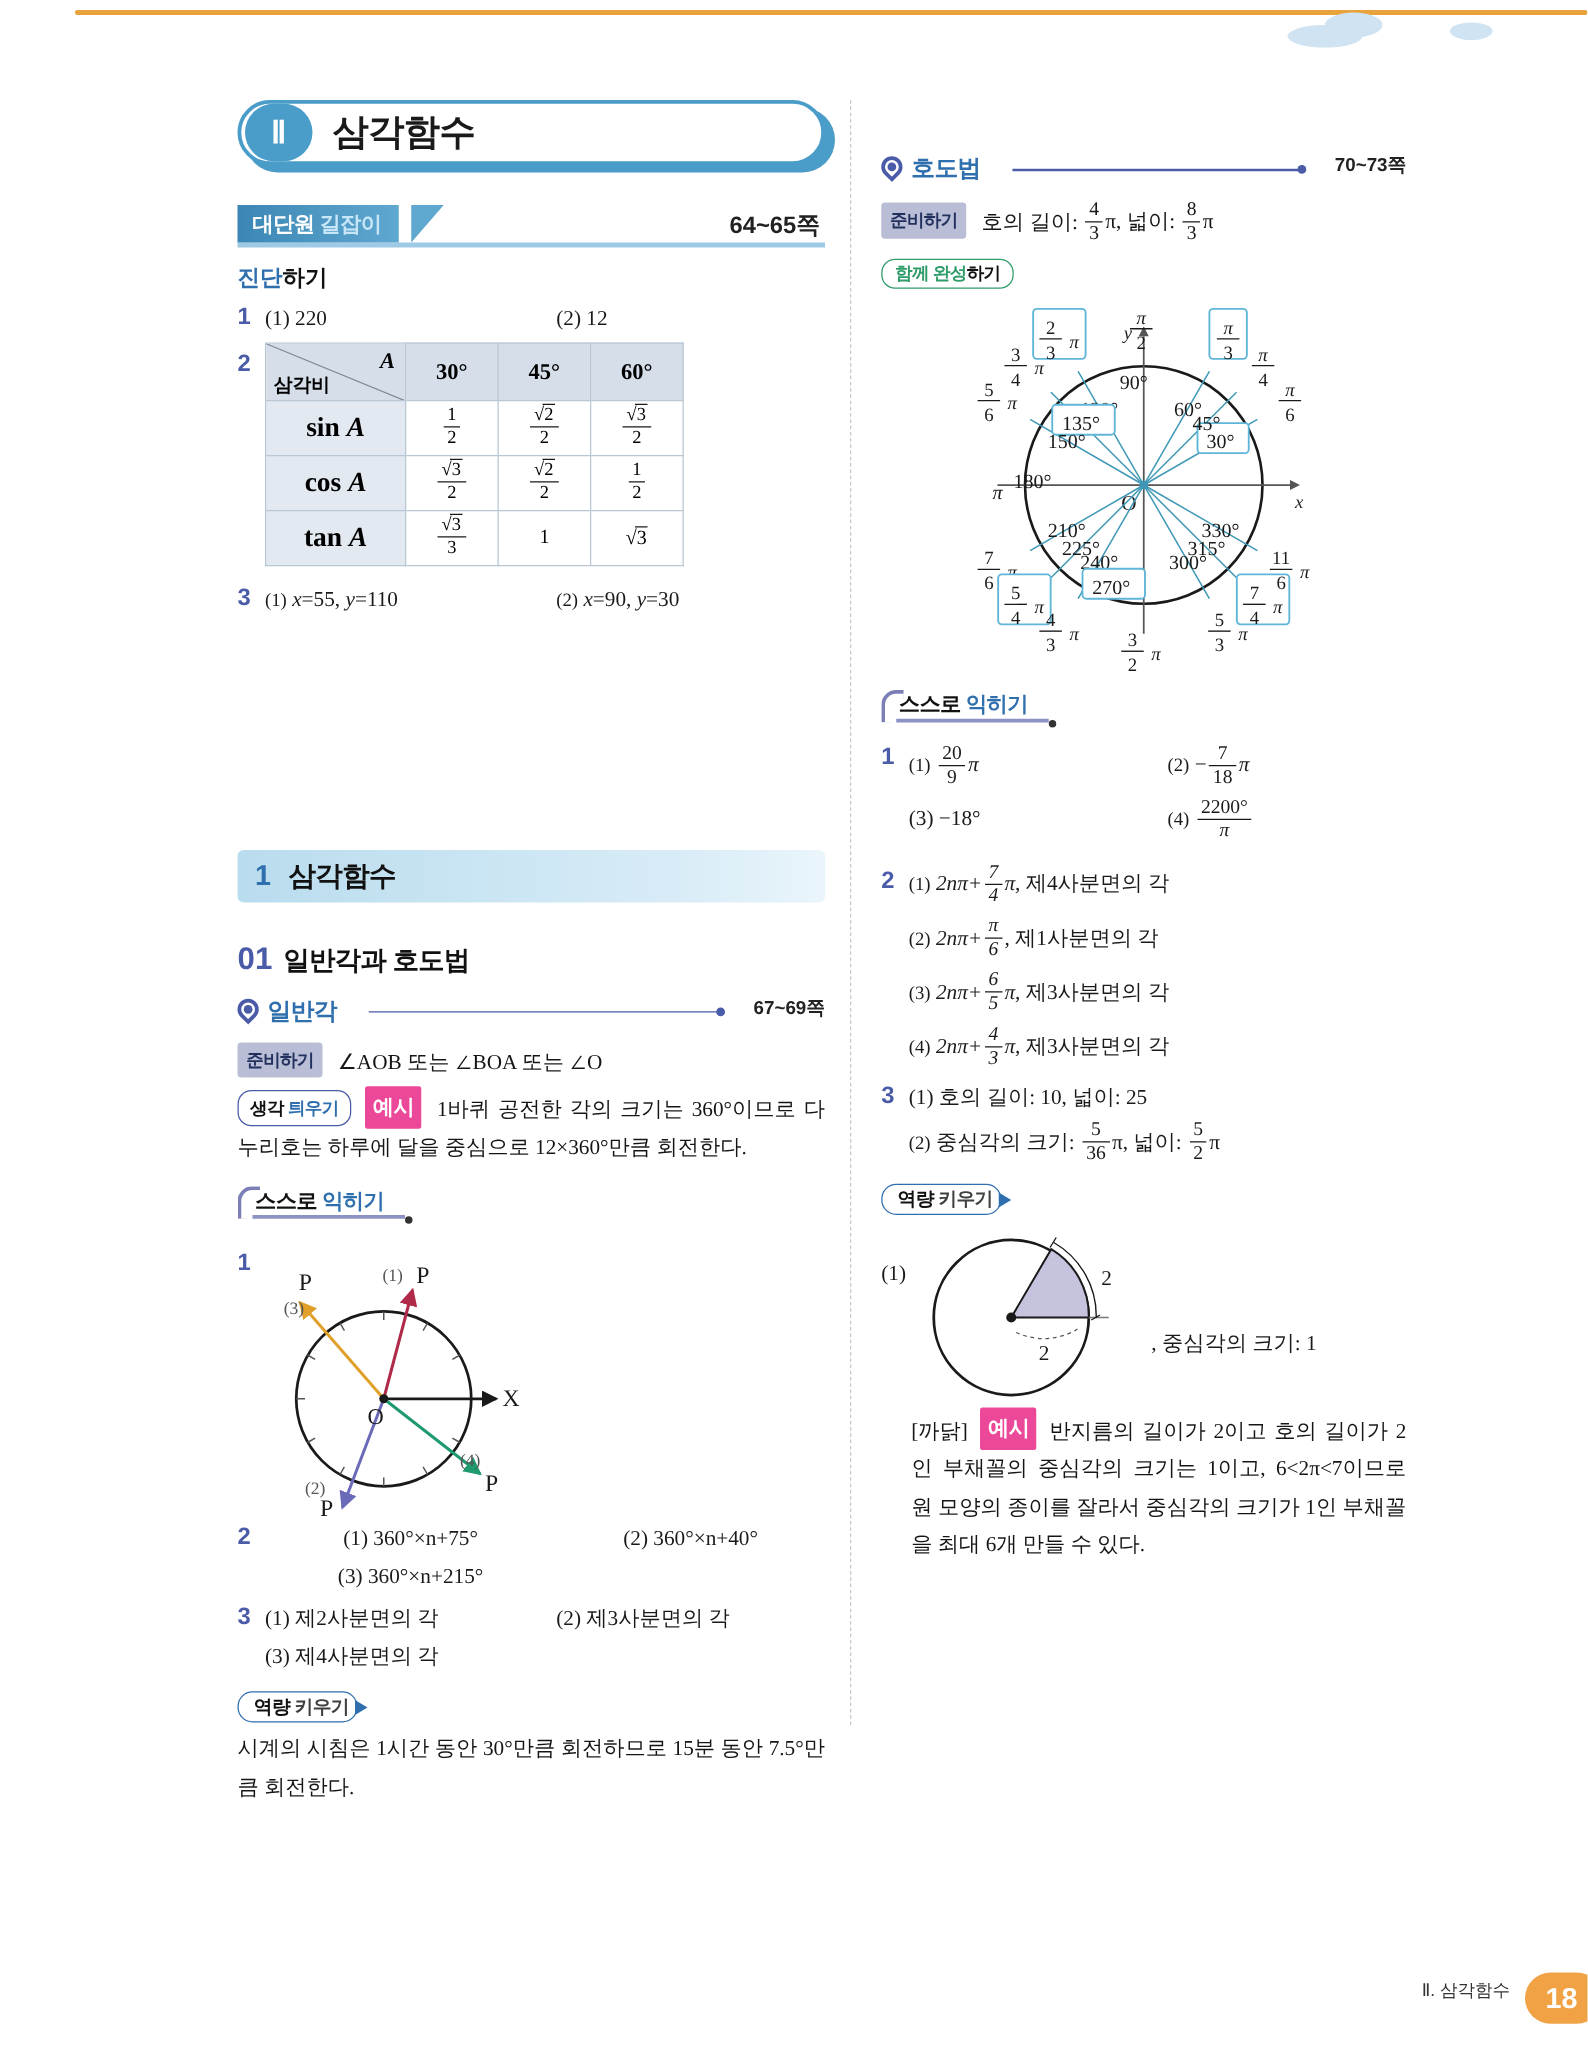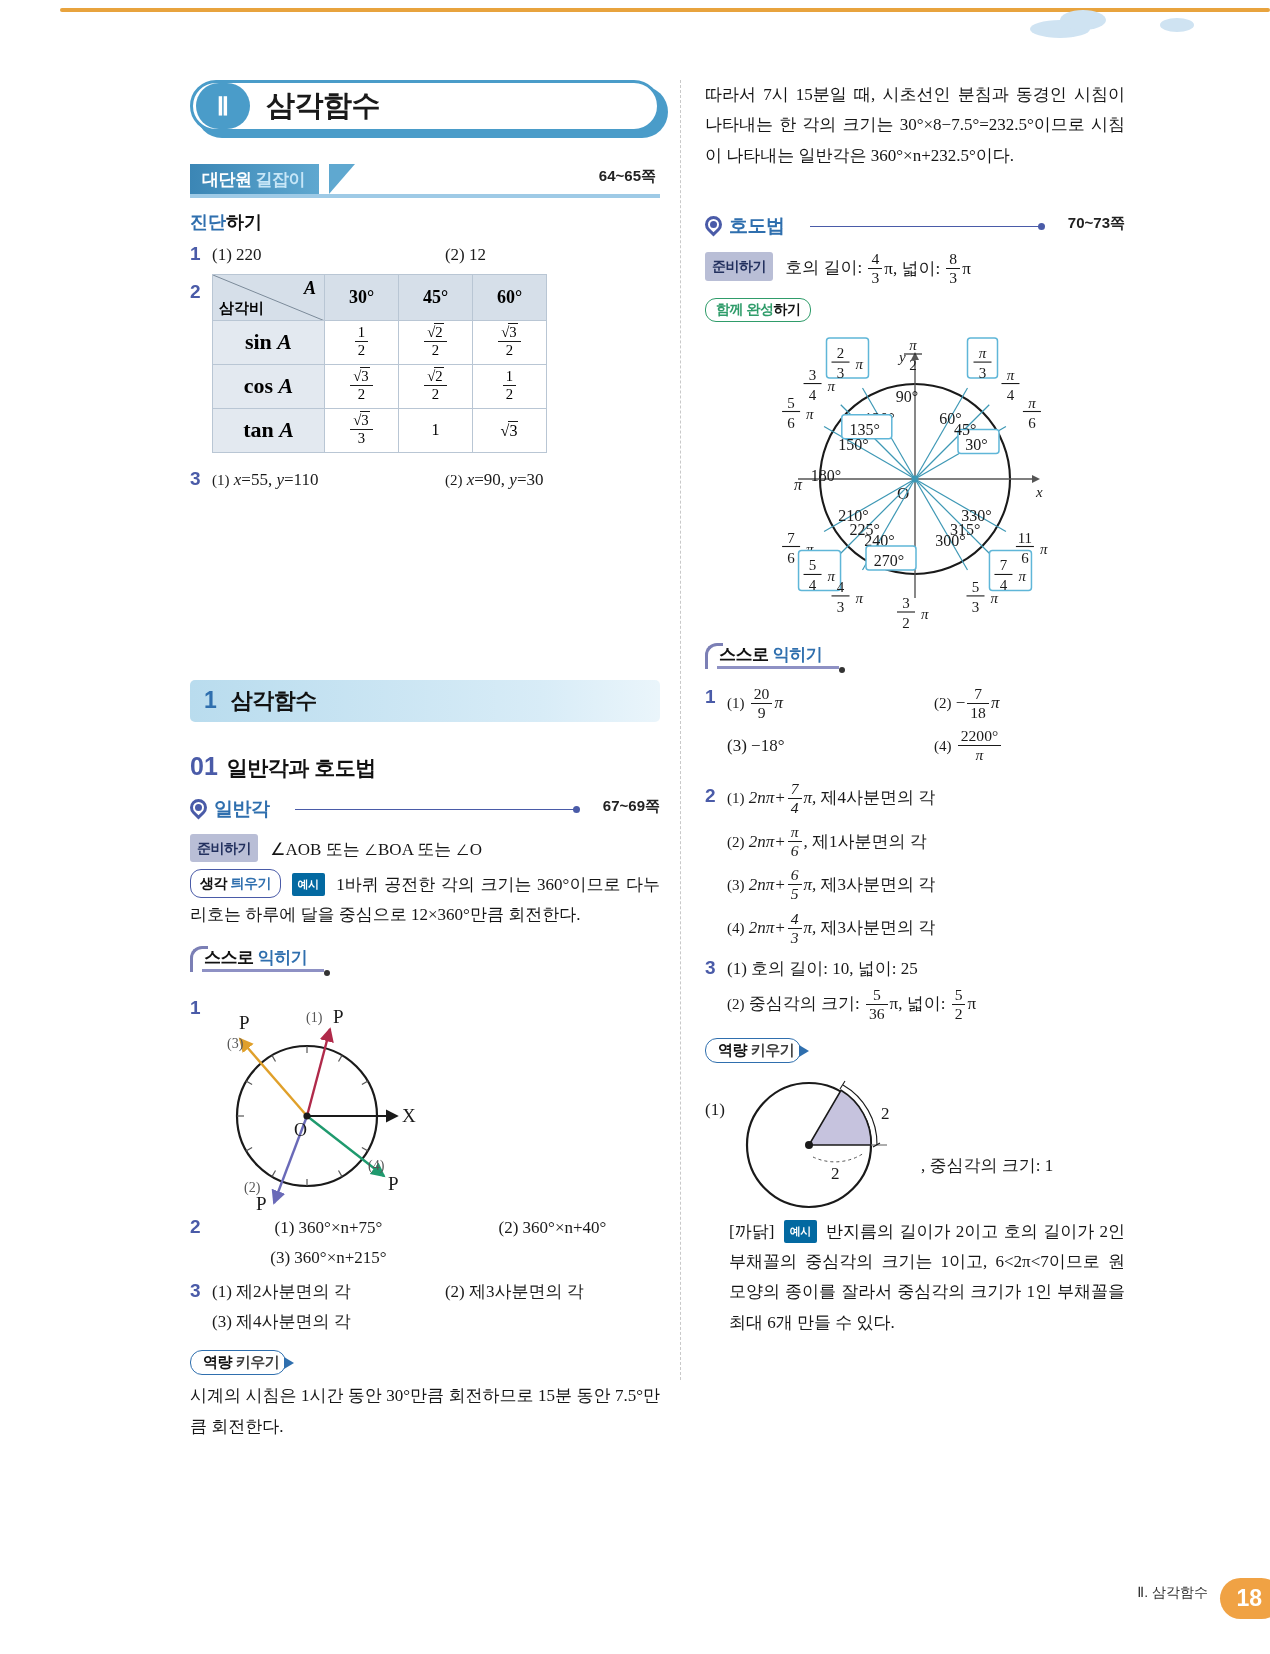--- a/index.html
+++ b/index.html
@@ -63,21 +63,21 @@
   .guide-head .tail {
     position:absolute; left:139px; top:0; width:0; height:0;
     border-top:30px solid #5fa8d0; border-right:26px solid transparent;
   }
   .guide-head .bar {
     position:absolute; left:0; right:0; bottom:0; height:4px; background:#9ecae6;
   }
   .guide-head .pages {
     position:absolute; right:4px; top:3px;
     font-family:"Liberation Sans", sans-serif;
-    font-size:15px; font-weight:bold; color:#222;
+    font-size:19px; font-weight:bold; color:#222;
   }
   
   .sub-head {
     font-family:"Liberation Sans", sans-serif;
     font-size:18px; font-weight:bold; color:#111; margin:8px 0 6px;
   }
   .sub-head .hl { color:#2f6fae; }
   
   .ans-row { display:flex; margin:4px 0; align-items:flex-start; }
   .qnum {
@@ -162,22 +162,22 @@
     font-family:"Liberation Sans", sans-serif; font-size:14px; font-weight:bold;
     padding:2px 7px; border-radius:3px; letter-spacing:-0.5px; vertical-align:2px;
   }
   .tag-think {
     display:inline-block; border:1.6px solid #4a5ba8; border-radius:11px;
     font-family:"Liberation Sans", sans-serif; font-size:14px; font-weight:bold;
     padding:1px 9px; letter-spacing:-0.5px; color:#111; vertical-align:2px;
   }
   .tag-think .b { color:#2f6fae; }
   .tag-ex {
-    display:inline-block; background:#0369a1; color:#ffffff;
-    font-family:"Liberation Sans", sans-serif; font-size:11px; font-weight:bold;
+    display:inline-block; background:#ec4899; color:#ffffff;
+    font-family:"Liberation Sans", sans-serif; font-size:17px; font-weight:bold;
     padding:2px 6px; border-radius:2px; letter-spacing:-0.5px; vertical-align:2px;
   }
   .tag-together {
     display:inline-block; border:1.6px solid #2f9c6a; border-radius:11px;
     font-family:"Liberation Sans", sans-serif; font-size:14px; font-weight:bold;
     padding:2px 10px; letter-spacing:-0.5px; color:#111;
   }
   .tag-together .g { color:#2f9c6a; }
   .tag-power {
     display:inline-block; border:1.6px solid #2f6fae; border-radius:12px;
@@ -481,21 +481,20 @@
       <span>역량</span>
       <span class="b">키우기</span>
     </span>
   </div>
   <div class="body-text">시계의 시침은 1시간 동안 30°만큼 회전하므로 15분 동안 7.5°만큼 회전한다.</div>
 
 </div>
 
 <div class="col-right">
 
-  <div class="body-text">따라서 7시 15분일 때, 시초선인 분침과 동경인 시침이 나타내는 한 각의 크기는 30°×8−7.5°=232.5°이므로 시침이 나타내는 일반각은 360°×n+232.5°이다.</div>
 
   <div class="topic" style="margin-top:42px;">
     <div class="dot-c"></div>
     <div class="dot-i"></div>
     <div class="name">호도법</div>
     <div class="line"></div>
     <div class="enddot"></div>
     <div class="pg">70~73쪽</div>
   </div>
 

